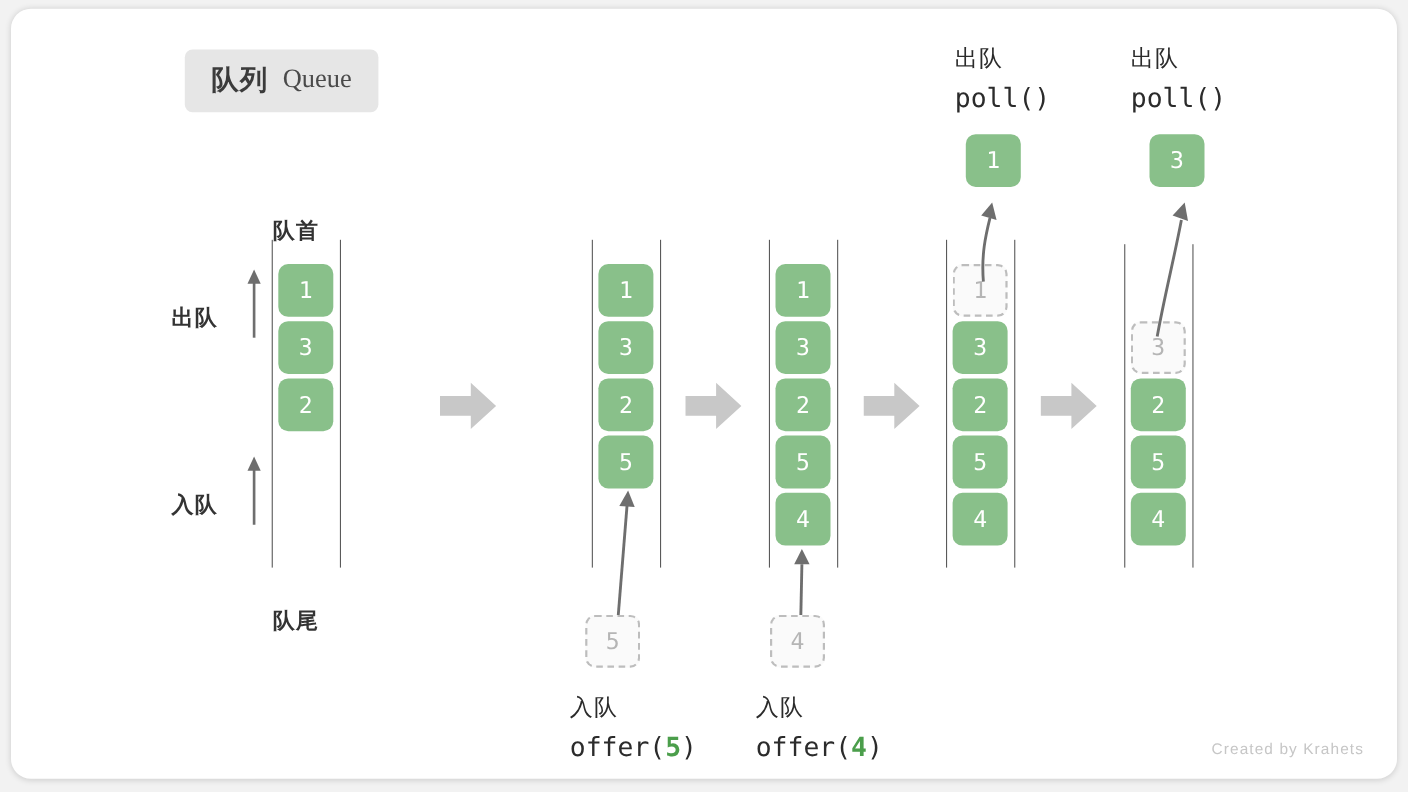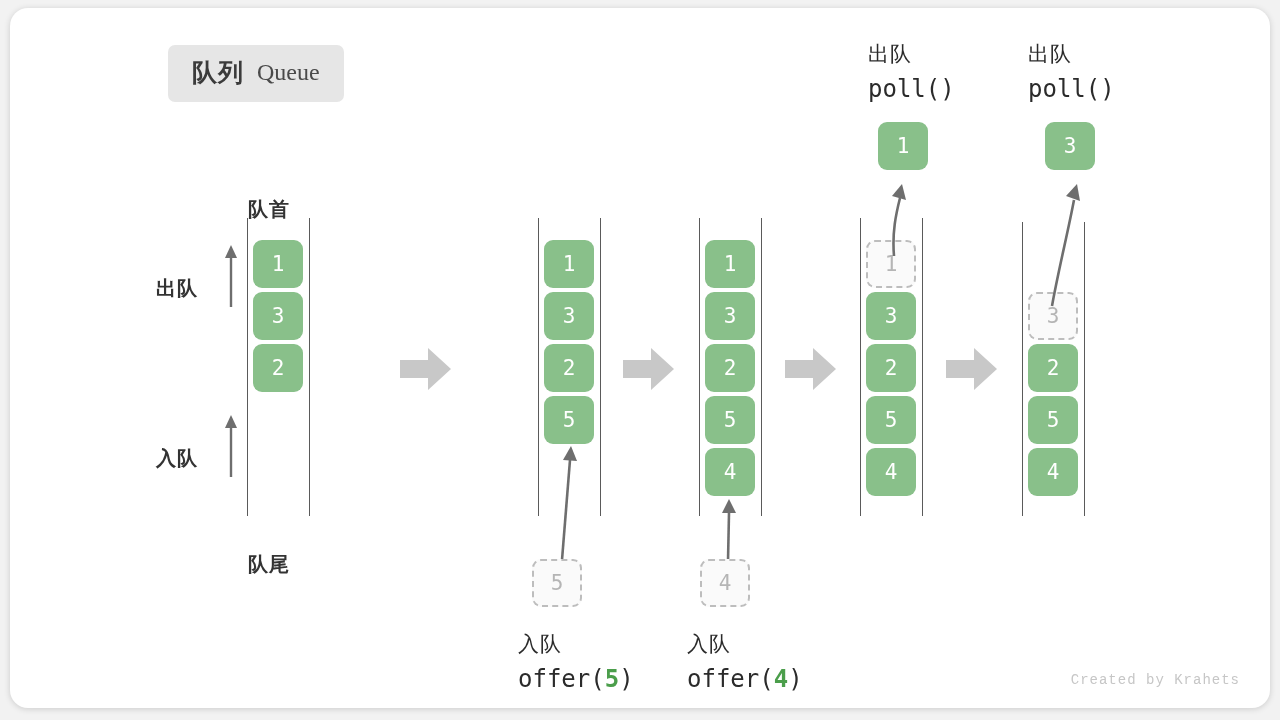--- a/index.html
+++ b/index.html
@@ -115,21 +115,21 @@
   .block-arrow { position: absolute; }
   svg.thin { position: absolute; overflow: visible; }
 
   
   #credit {
     position: absolute;
     right: 30px;
     bottom: 20px;
     font-size: 14px;
     color: #c6c6c6;
-    font-family: Liberation Mono, monospace;
+    font-family: Liberation Sans, sans-serif;
     letter-spacing: 1px;
   }
 </style>
 </head>
 <body>
 
 <div id="card">
 
   <div id="title-badge">
     <span class="cn">队列</span>

